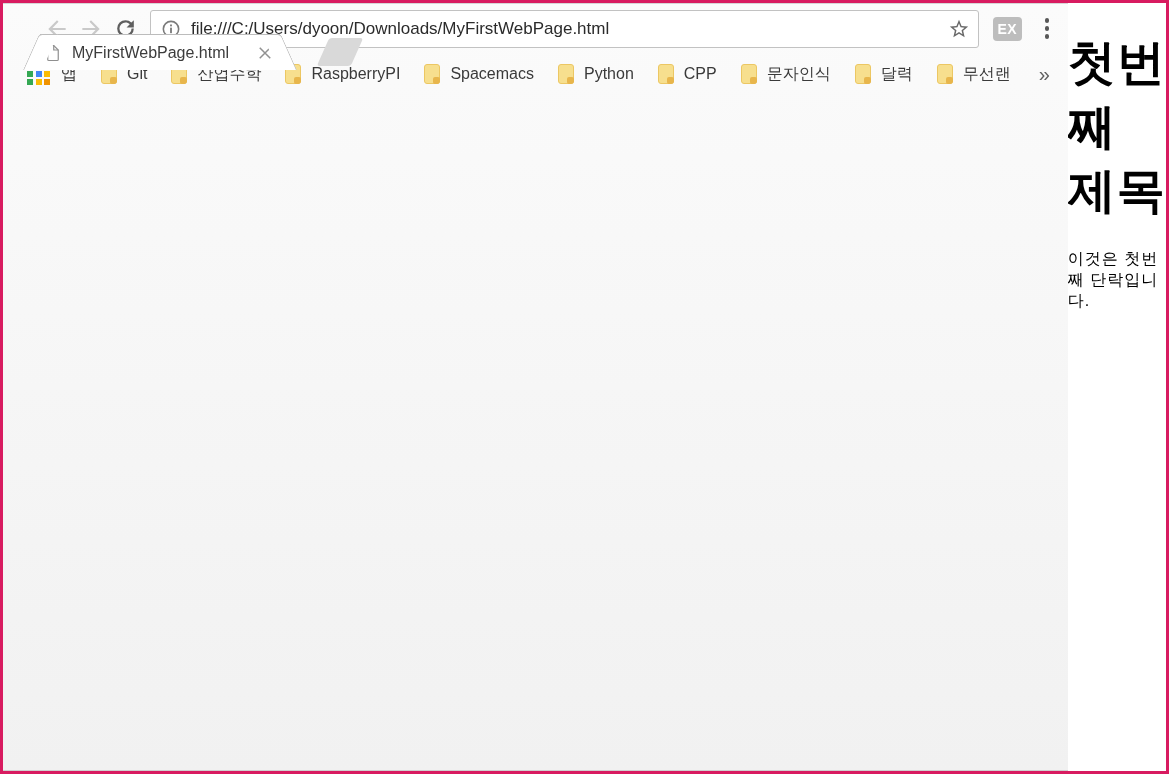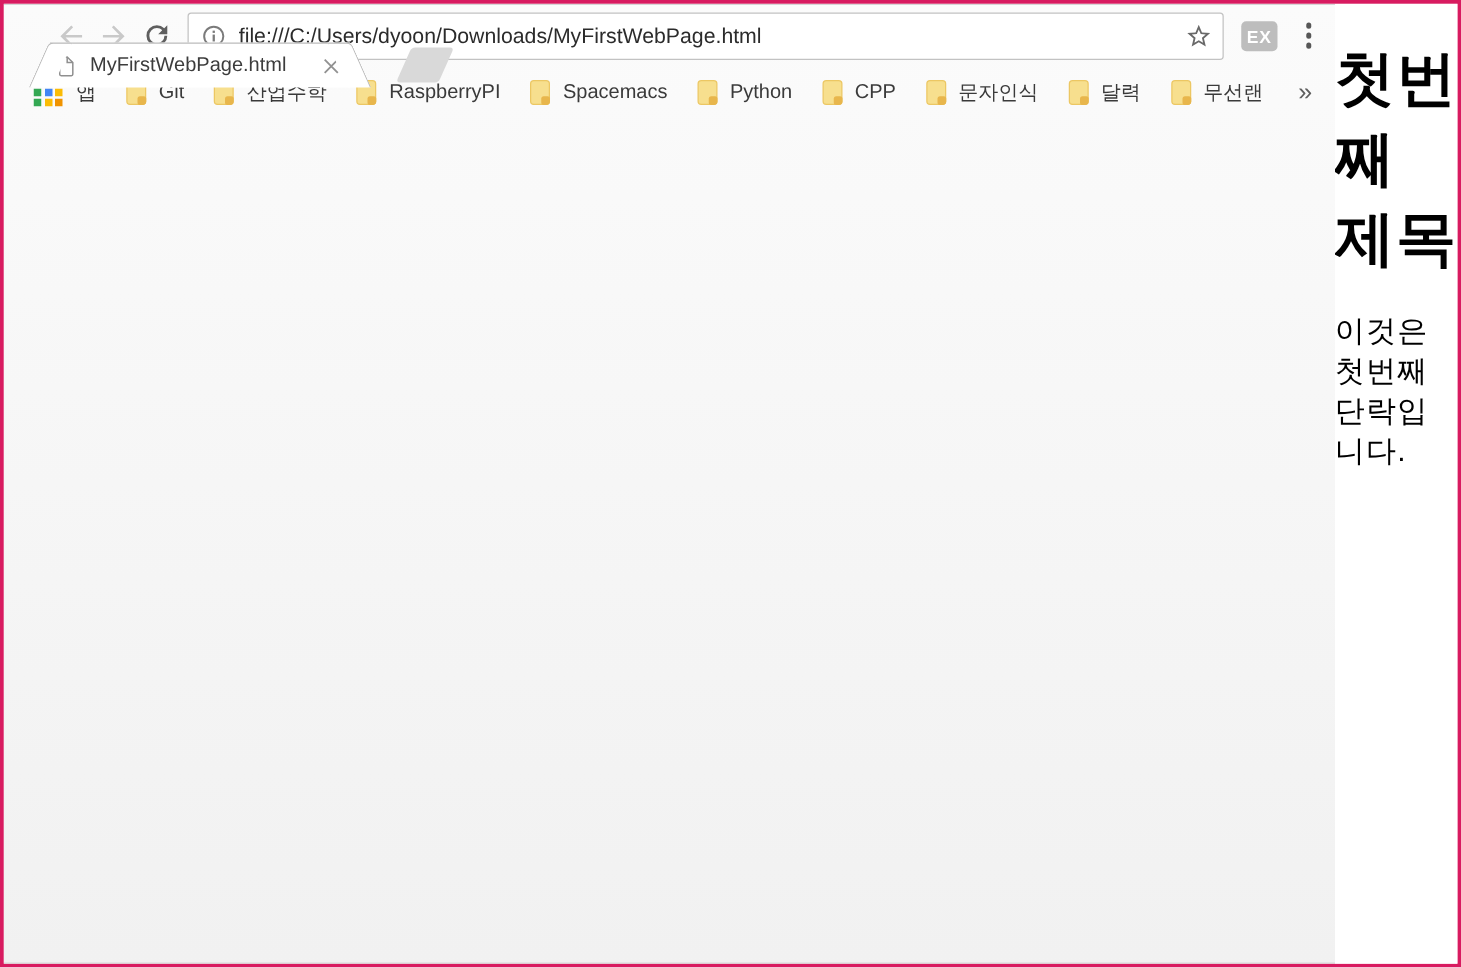--- a/index.html
+++ b/index.html
@@ -93,21 +93,21 @@
   }
   .folder-ico::after {
     content:""; position:absolute; right:-1px; bottom:-1px; width:7px; height:7px;
     background:#e8b64c; border-radius:2px 2px 3px 2px;
   }
   .bm-overflow { font-size:20px; color:#5f5f5f; padding:0 8px; cursor:pointer; margin-left:6px; }
 
   
   .content { flex:1; background:#ffffff; overflow:auto; padding:0 0; }
   .page-h1 { margin:28px 0 0 0; font-size:48px; font-weight:bold; color:#000000; letter-spacing:1px; }
-  .page-p  { margin:26px 0 0 0; font-size:24px; color:#000000; letter-spacing:1px; }
+  .page-p  { margin:26px 0 0 0; font-size:16px; color:#000000; letter-spacing:1px; }
 
   svg { display:block; }
 </style>
 </head>
 <body>
 
 <div class="window" style="border-color: rgb(216, 27, 96);">
 
   <div class="titlebar">
 

